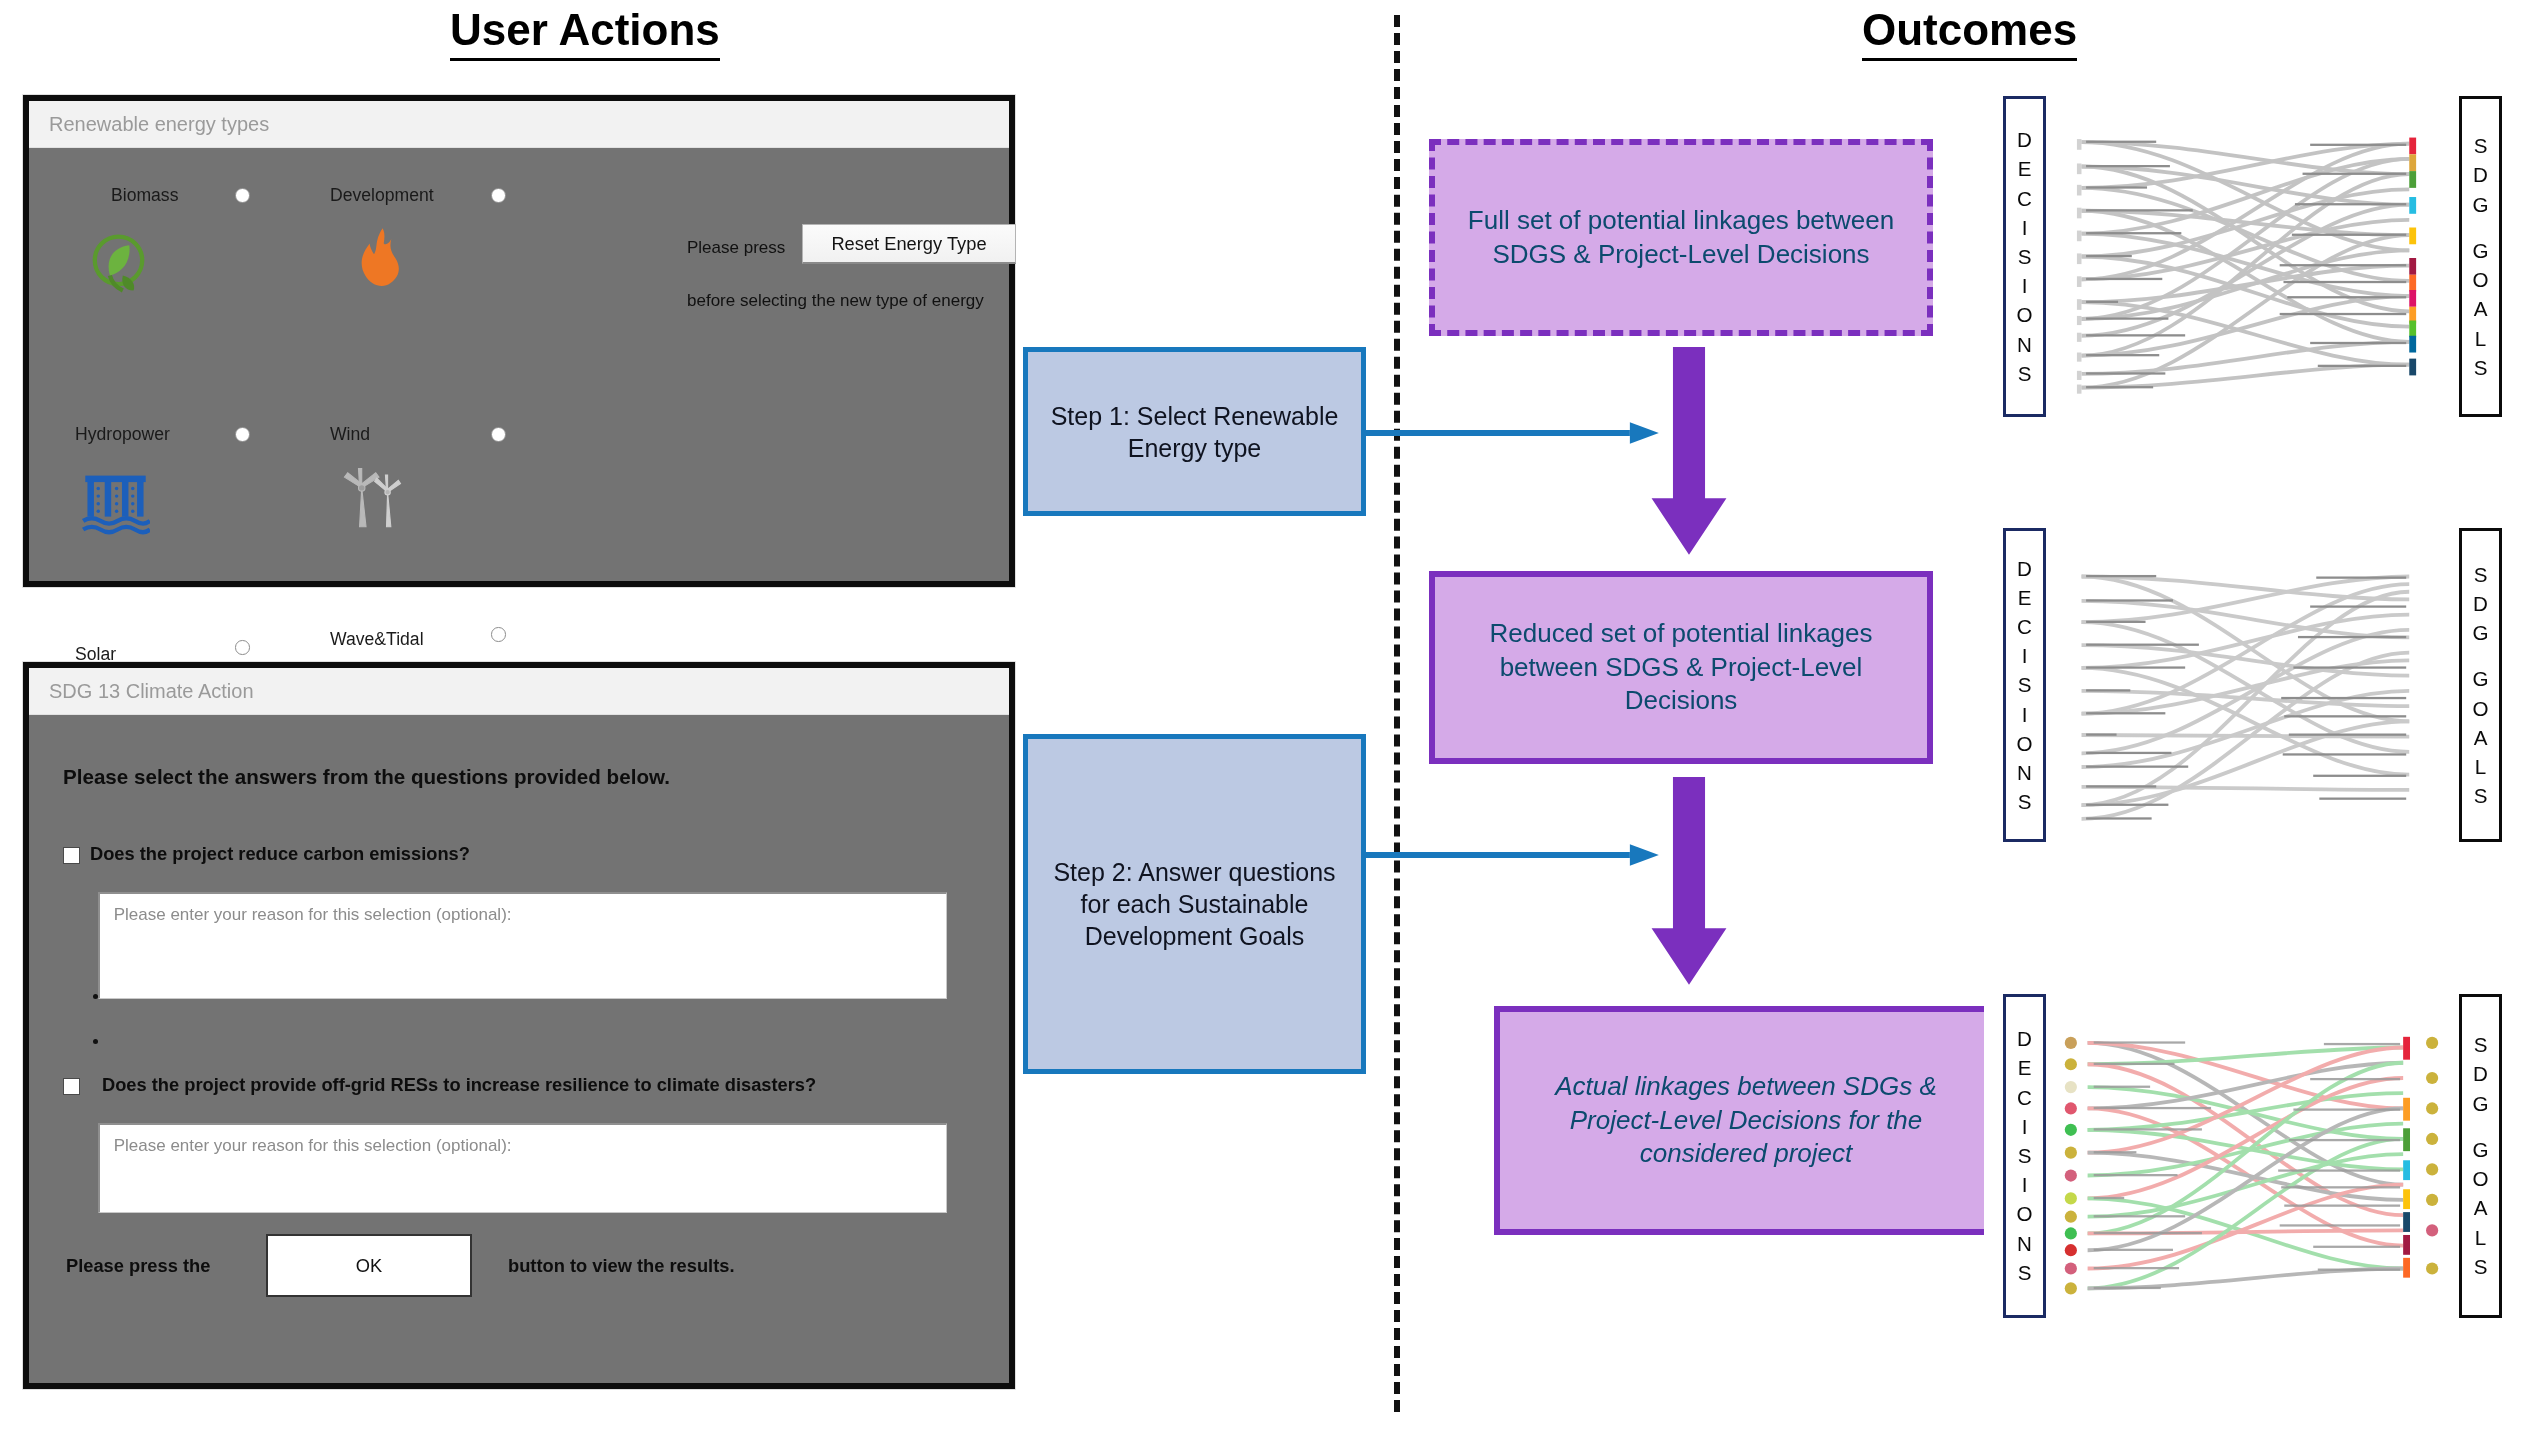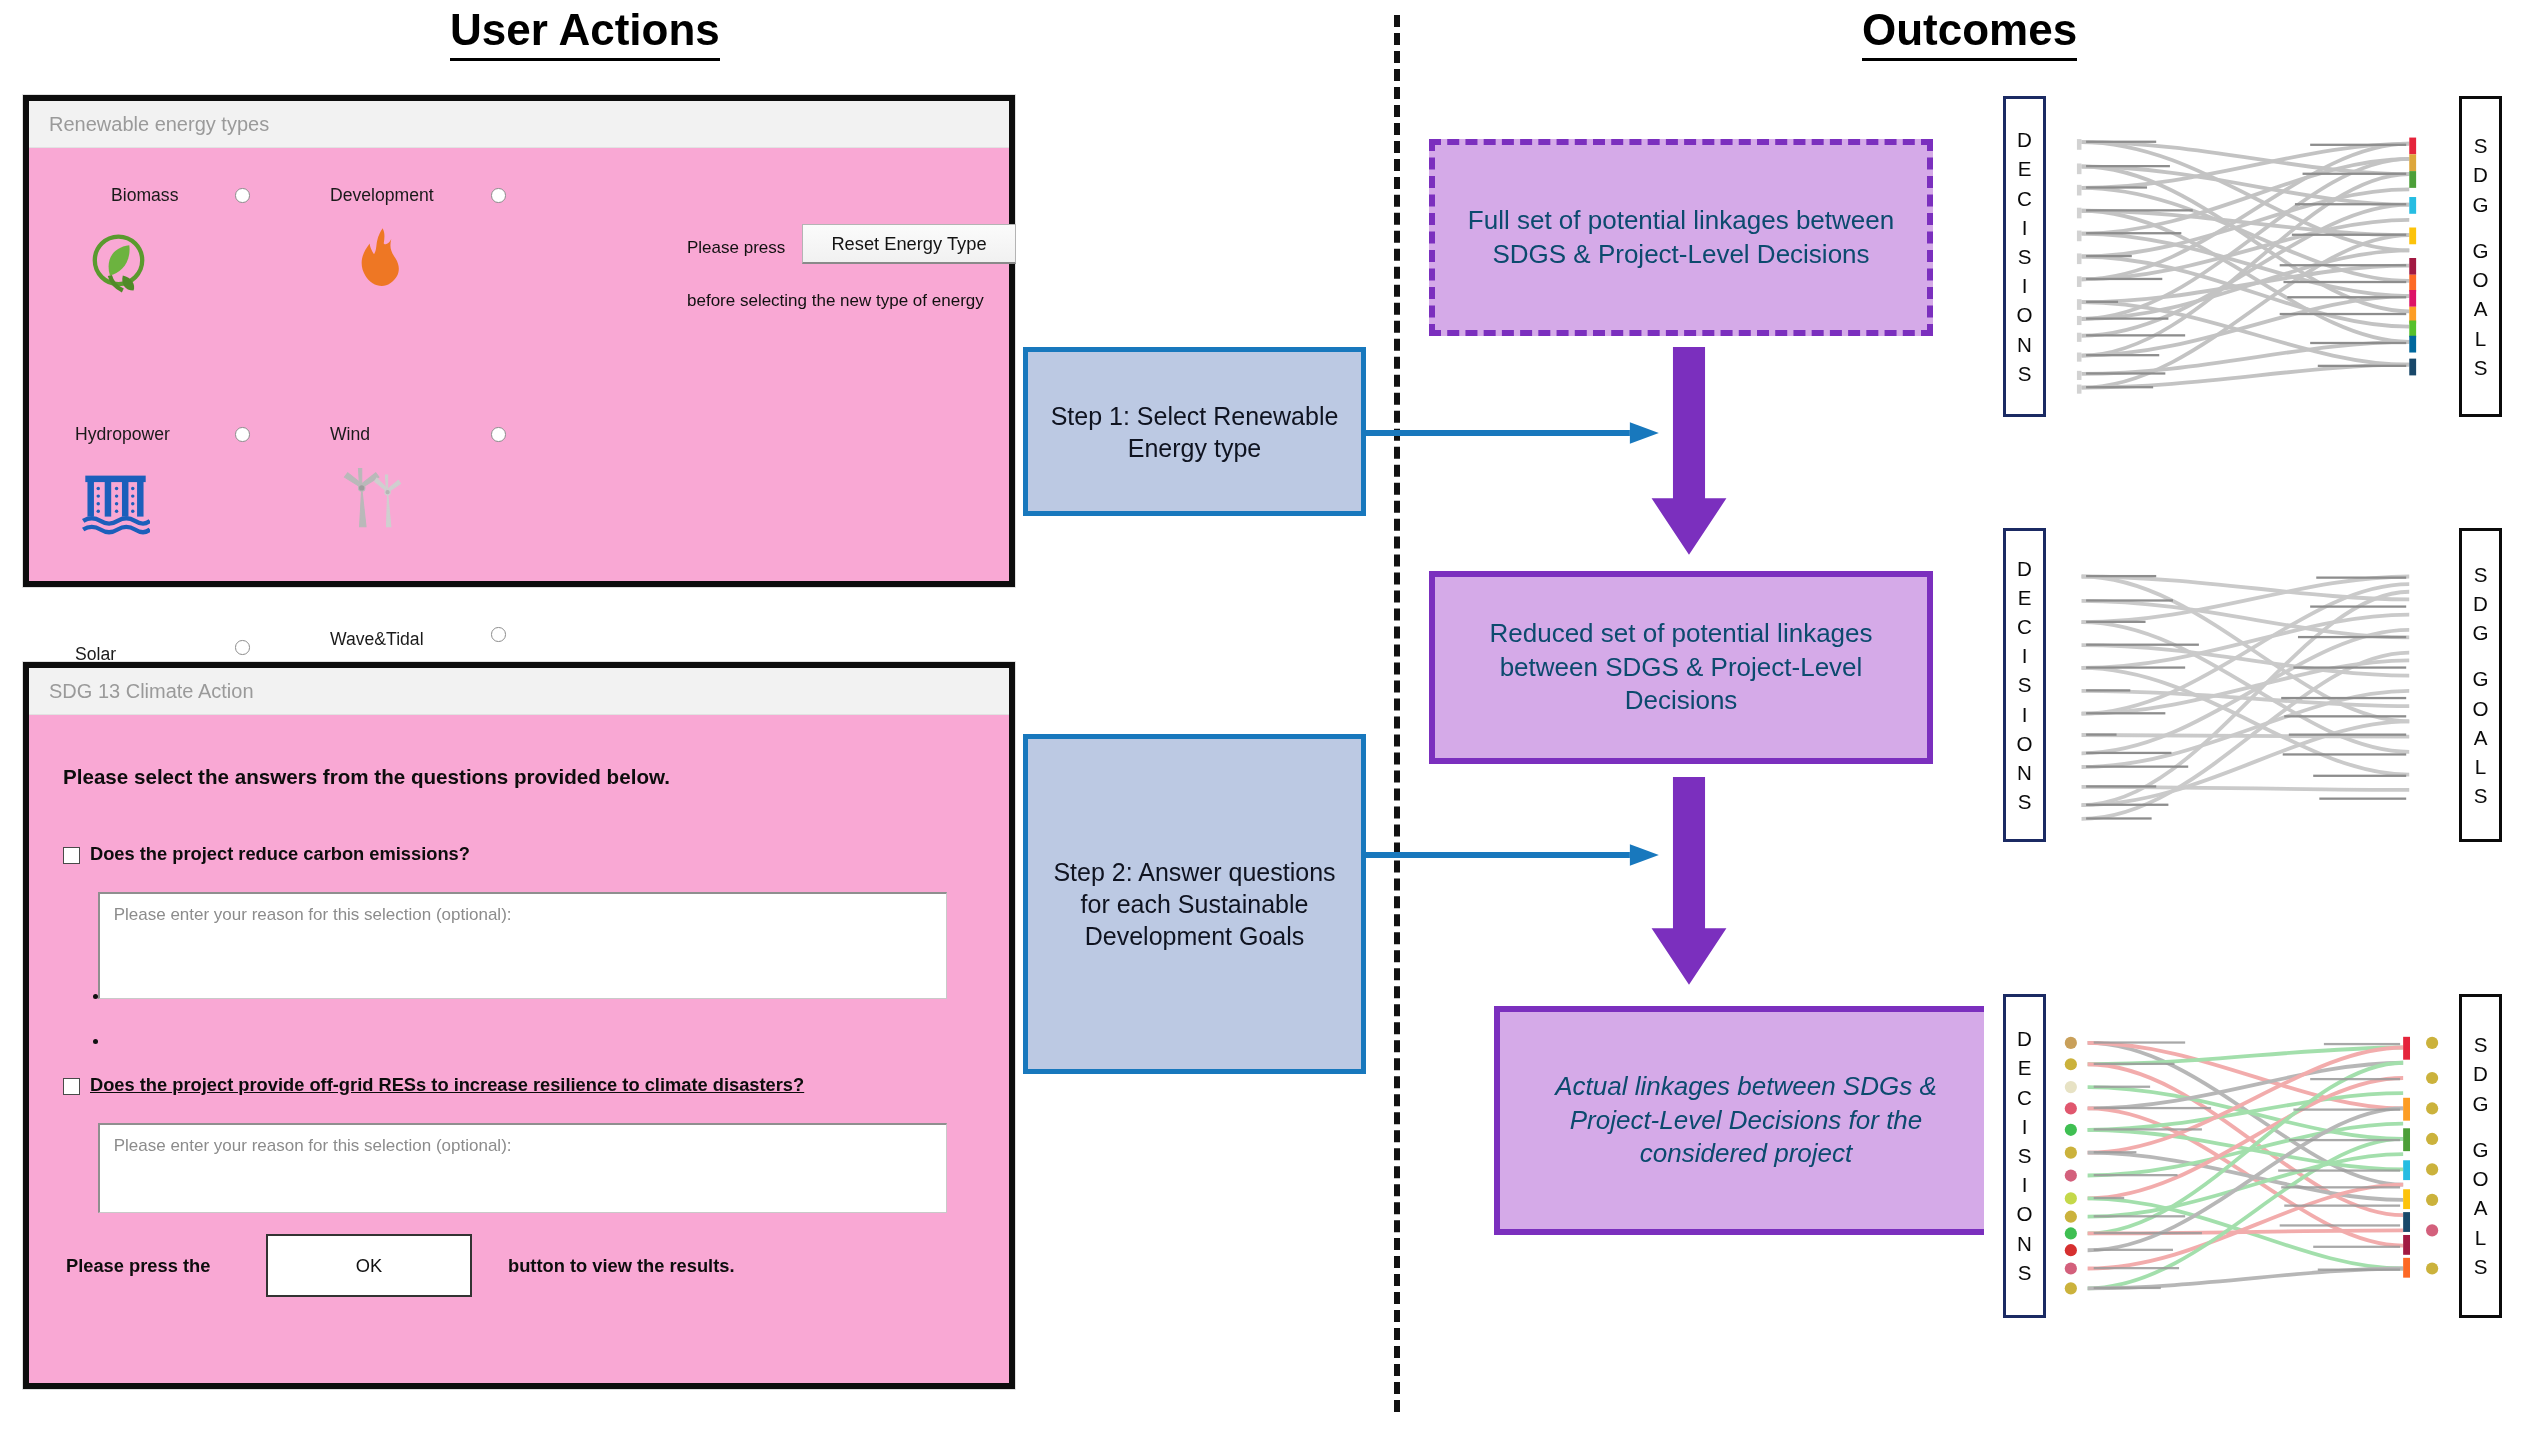--- a/index.html
+++ b/index.html
@@ -27,21 +27,21 @@
 
   
   .divider {
     left: 1394px; top: 15.3px;
     width: 0; height: 1397px;
     border-left: 6.9px dashed #111;
   }
 
   
   .win {
-    background: #f9a8d4;
+    background: #737373;
     border: 6.1px solid #0d0d0d;
     box-shadow: 0 0 0 0.8px #d8d8d8;
   }
   .win-header {
     height: 47px;
     background: #f2f2f2;
     border-bottom: 0.8px solid #e2e2e2;
     display: flex; align-items: center;
     padding-left: 20px;
   }
@@ -298,21 +298,21 @@
 
     <span class="chk abs" style="left:34px; top:132px;"></span>
     <div class="abs q-text" style="left:61px; top:128px;">Does the project reduce carbon emissions?</div>
     <div class="abs textarea" style="left:69px; top:177px; width:849px; height:107px;">
       <span>Please enter your reason for this selection (optional):</span>
     </div>
     <span class="abs dot" style="left:64px; top:279px;"></span>
     <span class="abs dot" style="left:64px; top:324px;"></span>
 
     <span class="chk abs" style="left:34px; top:363px;"></span>
-    <div class="abs q-text" style="left:61px; top:359px;text-decoration:underline;">Does the project provide off-grid RESs to increase resilience to climate disasters?</div>
+    <div class="abs q-text" style="left:73px; top:359px;">Does the project provide off-grid RESs to increase resilience to climate disasters?</div>
     <div class="abs textarea" style="left:69px; top:408px; width:849px; height:90px;">
       <span>Please enter your reason for this selection (optional):</span>
     </div>
 
     <div class="abs q-text" style="left:37px; top:540px;">Please press the</div>
     <div class="abs okbtn" style="left:237px; top:519px; width:206px; height:63px;">OK</div>
     <div class="abs q-text" style="left:479px; top:540px;">button to view the results.</div>
   </div>
 </div>
 

